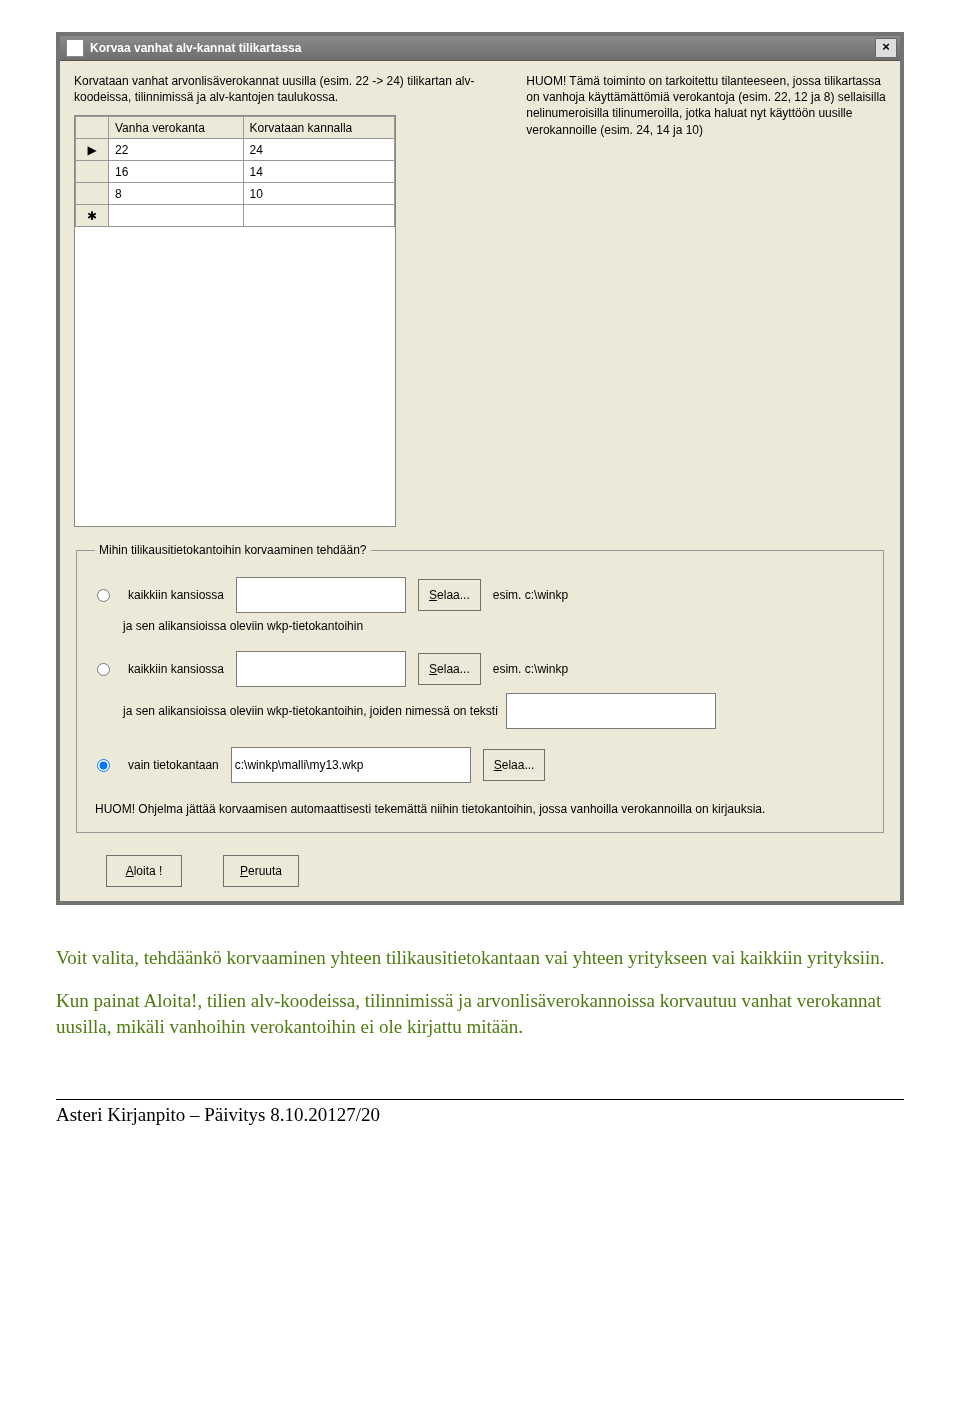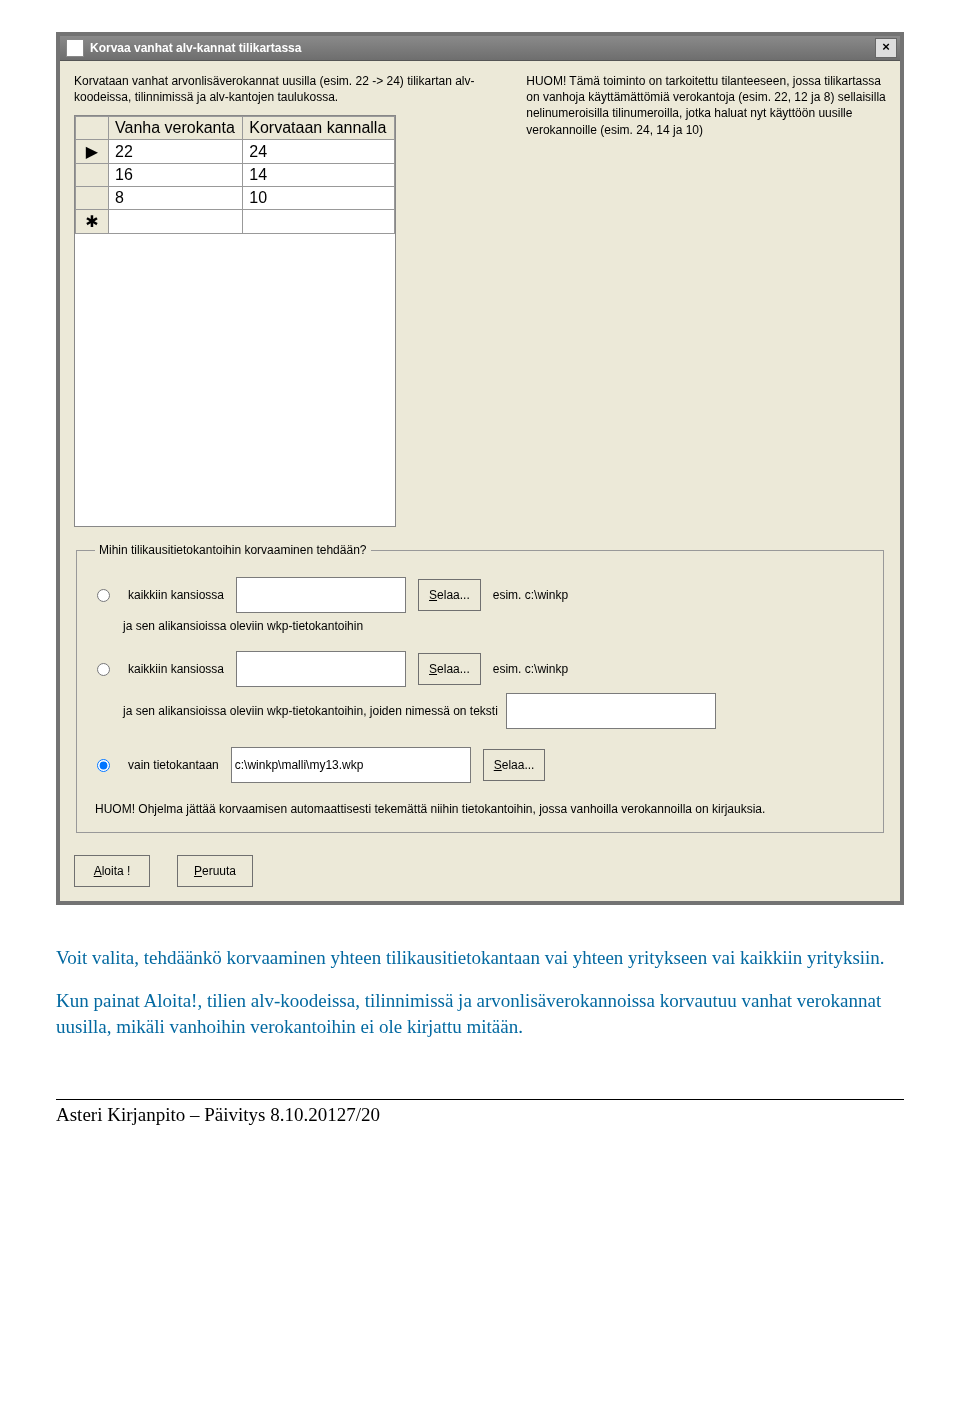--- a/index.html
+++ b/index.html
@@ -58,21 +58,21 @@
   .top-left { flex: 0 0 52%; }
   .top-right { flex: 1; }
   .desc { margin-bottom: 10px; line-height: 1.35; }
   .grid {
     border: 1px solid #888;
     background: #fff;
     width: 320px;
     height: 410px;
     overflow: hidden;
   }
-  .grid table { border-collapse: collapse; width: 100%; font-size: 16px; }
+  .grid table { border-collapse: collapse; width: 100%; font-size: 12px; }
   .grid th, .grid td {
     border: 1px solid #999;
     padding: 2px 6px;
     text-align: left;
     font-weight: normal;
     background: #fff;
     height: 17px;
   }
   .grid th { background: #ece9d8; }
   .grid td.rowhdr { background: #ece9d8; width: 20px; text-align: center; }
@@ -101,28 +101,28 @@
     border: 1px solid #707070;
     background: #ece9d8;
     font-family: Tahoma, Arial, sans-serif;
     font-size: 12px;
     padding: 0 10px;
     cursor: pointer;
   }
   .btn .u { text-decoration: underline; }
   .subline { margin: 4px 0 18px 28px; }
   .note { margin-top: 18px; line-height: 1.35; }
-  .bottom-btns { display: flex; gap: 27px; margin-top: 22px; }
+  .bottom-btns { display: flex; gap: 41px; margin-top: 22px; margin-left: 32px; }
   .bottom-btns .btn { width: 76px; }
   
   .body-text {
     font-size: 19px;
     line-height: 1.35;
     margin-top: 34px;
-    color: #0369a1;
+    color: #4d7c0f;
   }
   .body-text p { margin: 0 0 18px 0; }
   .footer-rule {
     border: none;
     border-top: 1px solid #000;
     margin: 60px 0 4px 0;
   }
   .footer {
     display: flex;
     justify-content: flex-start;

